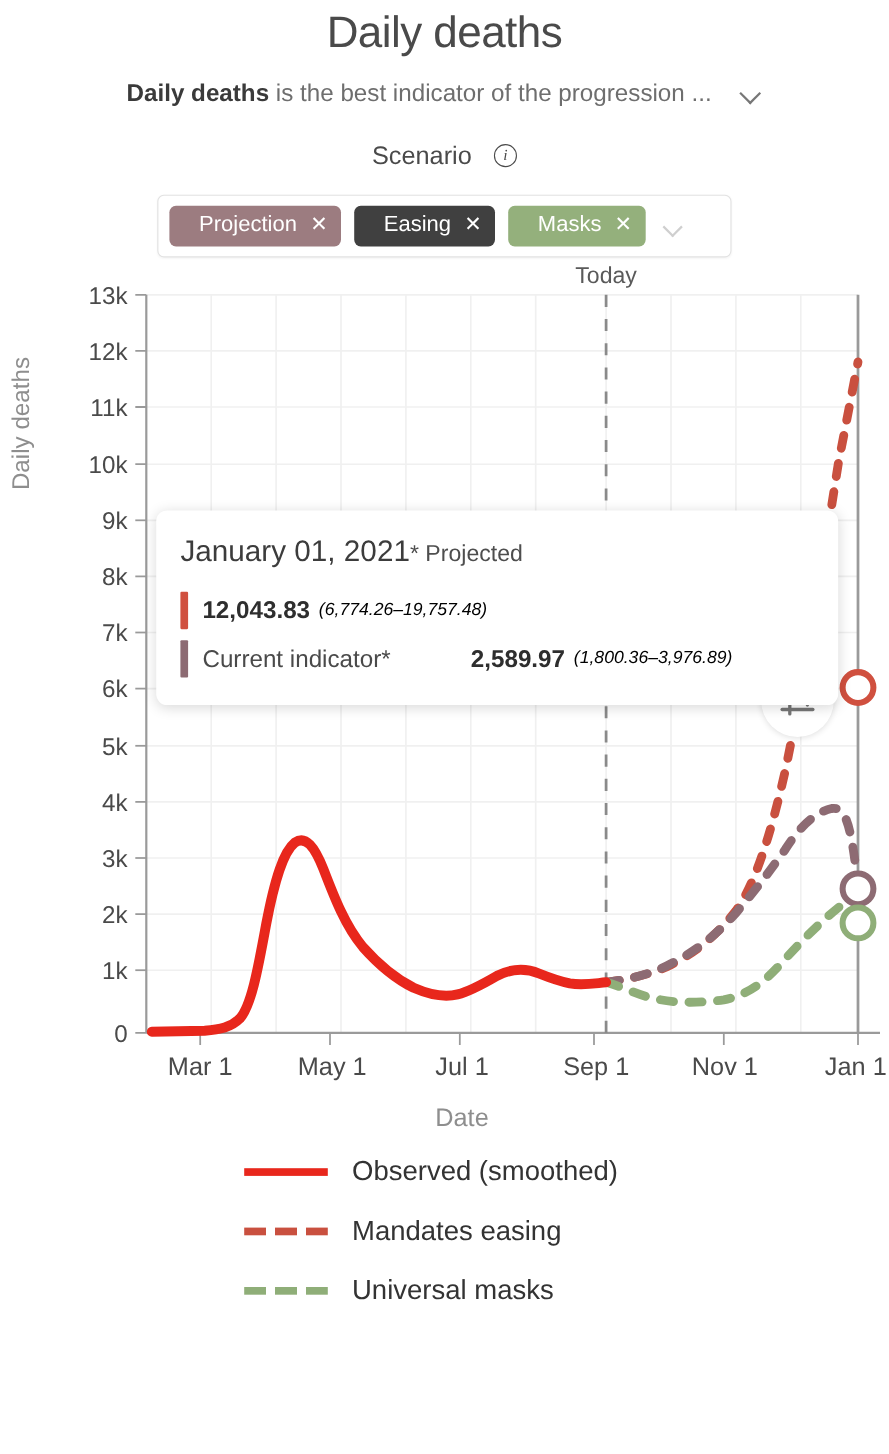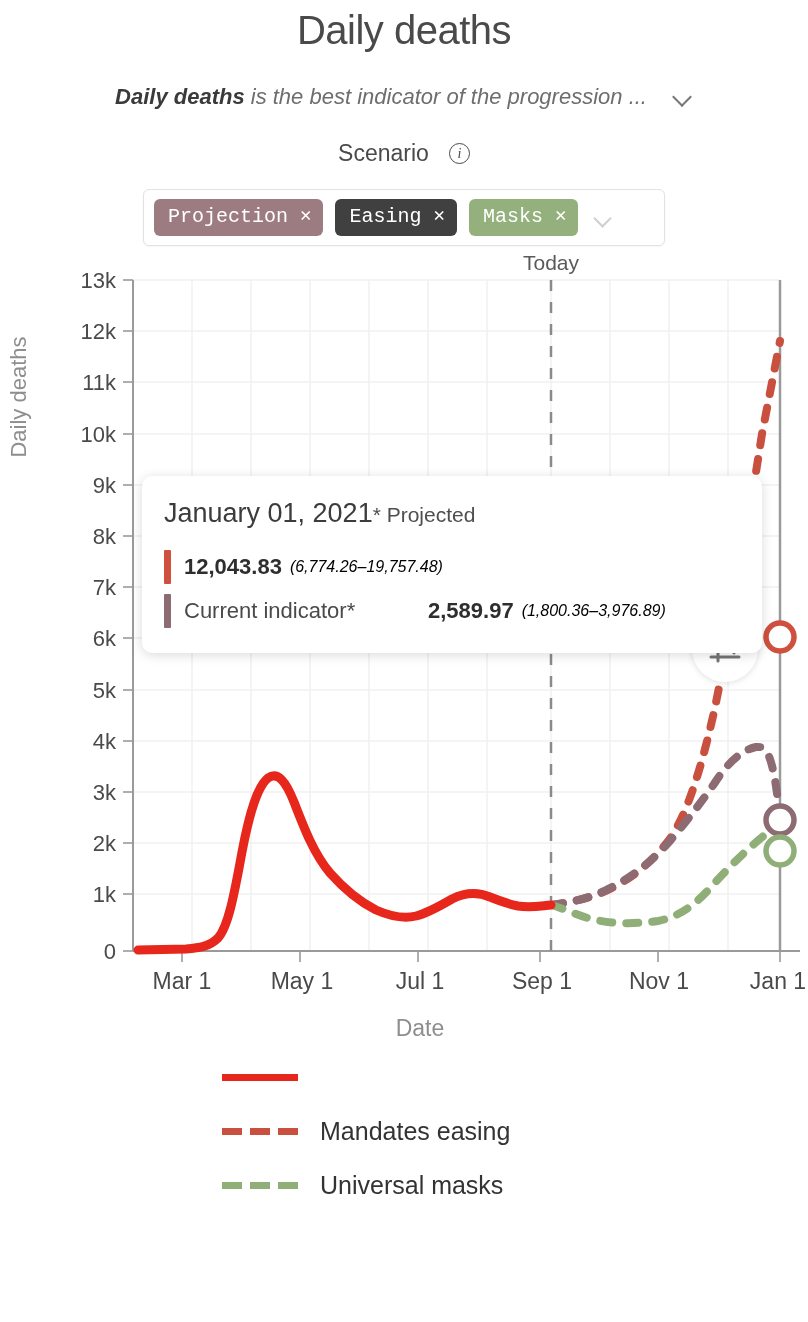--- a/index.html
+++ b/index.html
@@ -26,23 +26,22 @@
     margin: 0;
     padding-top: 4px;
     line-height: 52px;
   }
 
   .subtitle-row {
     display: flex;
     align-items: center;
     justify-content: center;
     gap: 26px;
-    margin-top: 28px;
+    margin-top: 16px;
     padding: 0 30px;
-    font-style: italic;
   }
   .subtitle-text {
     font-size: 22px;
     color: #6e6e6e;
     white-space: nowrap;
   }
   .subtitle-text b {
     color: #3a3a3a;
     font-weight: 700;
   }
@@ -103,26 +102,25 @@
     padding: 9px 10px;
     display: flex;
     align-items: center;
     gap: 12px;
     box-shadow: 0 1px 2px rgba(0,0,0,0.04);
   }
   .chip {
     border-radius: 6px;
     color: #fff;
     font-size: 20px;
-    padding: 6px 12px 8px 14px;
+    padding: 6px 12px 8px 27px;
     display: flex;
     align-items: center;
     gap: 12px;
     white-space: nowrap;
-    font-family: Liberation Mono, monospace;
   }
   .chip .x {
     font-size: 19px;
     line-height: 1;
   }
   .chip-caret {
     margin-left: 2px;
     width: 22px;
     height: 22px;
     position: relative;
@@ -455,20 +453,21 @@
       <span class="tt-val">2,589.97</span>
       <span class="tt-ci">(1,800.36–3,976.89)</span>
     </div>
 
   </div>
 </div>
 
 <div class="legend">
   <div class="legend-row">
     <span class="legend-swatch" style="background:#e8271c"></span>
+    <span class="legend-text">Observed (smoothed)</span>
   </div>
   <div class="legend-row">
     <span class="legend-swatch" style="background:repeating-linear-gradient(to right,#c9503f 0 20px,transparent 20px 28px)"></span>
     <span class="legend-text">Mandates easing</span>
   </div>
   <div class="legend-row">
     <span class="legend-swatch" style="background:repeating-linear-gradient(to right,#8fae78 0 20px,transparent 20px 28px)"></span>
     <span class="legend-text">Universal masks</span>
   </div>
 </div>

